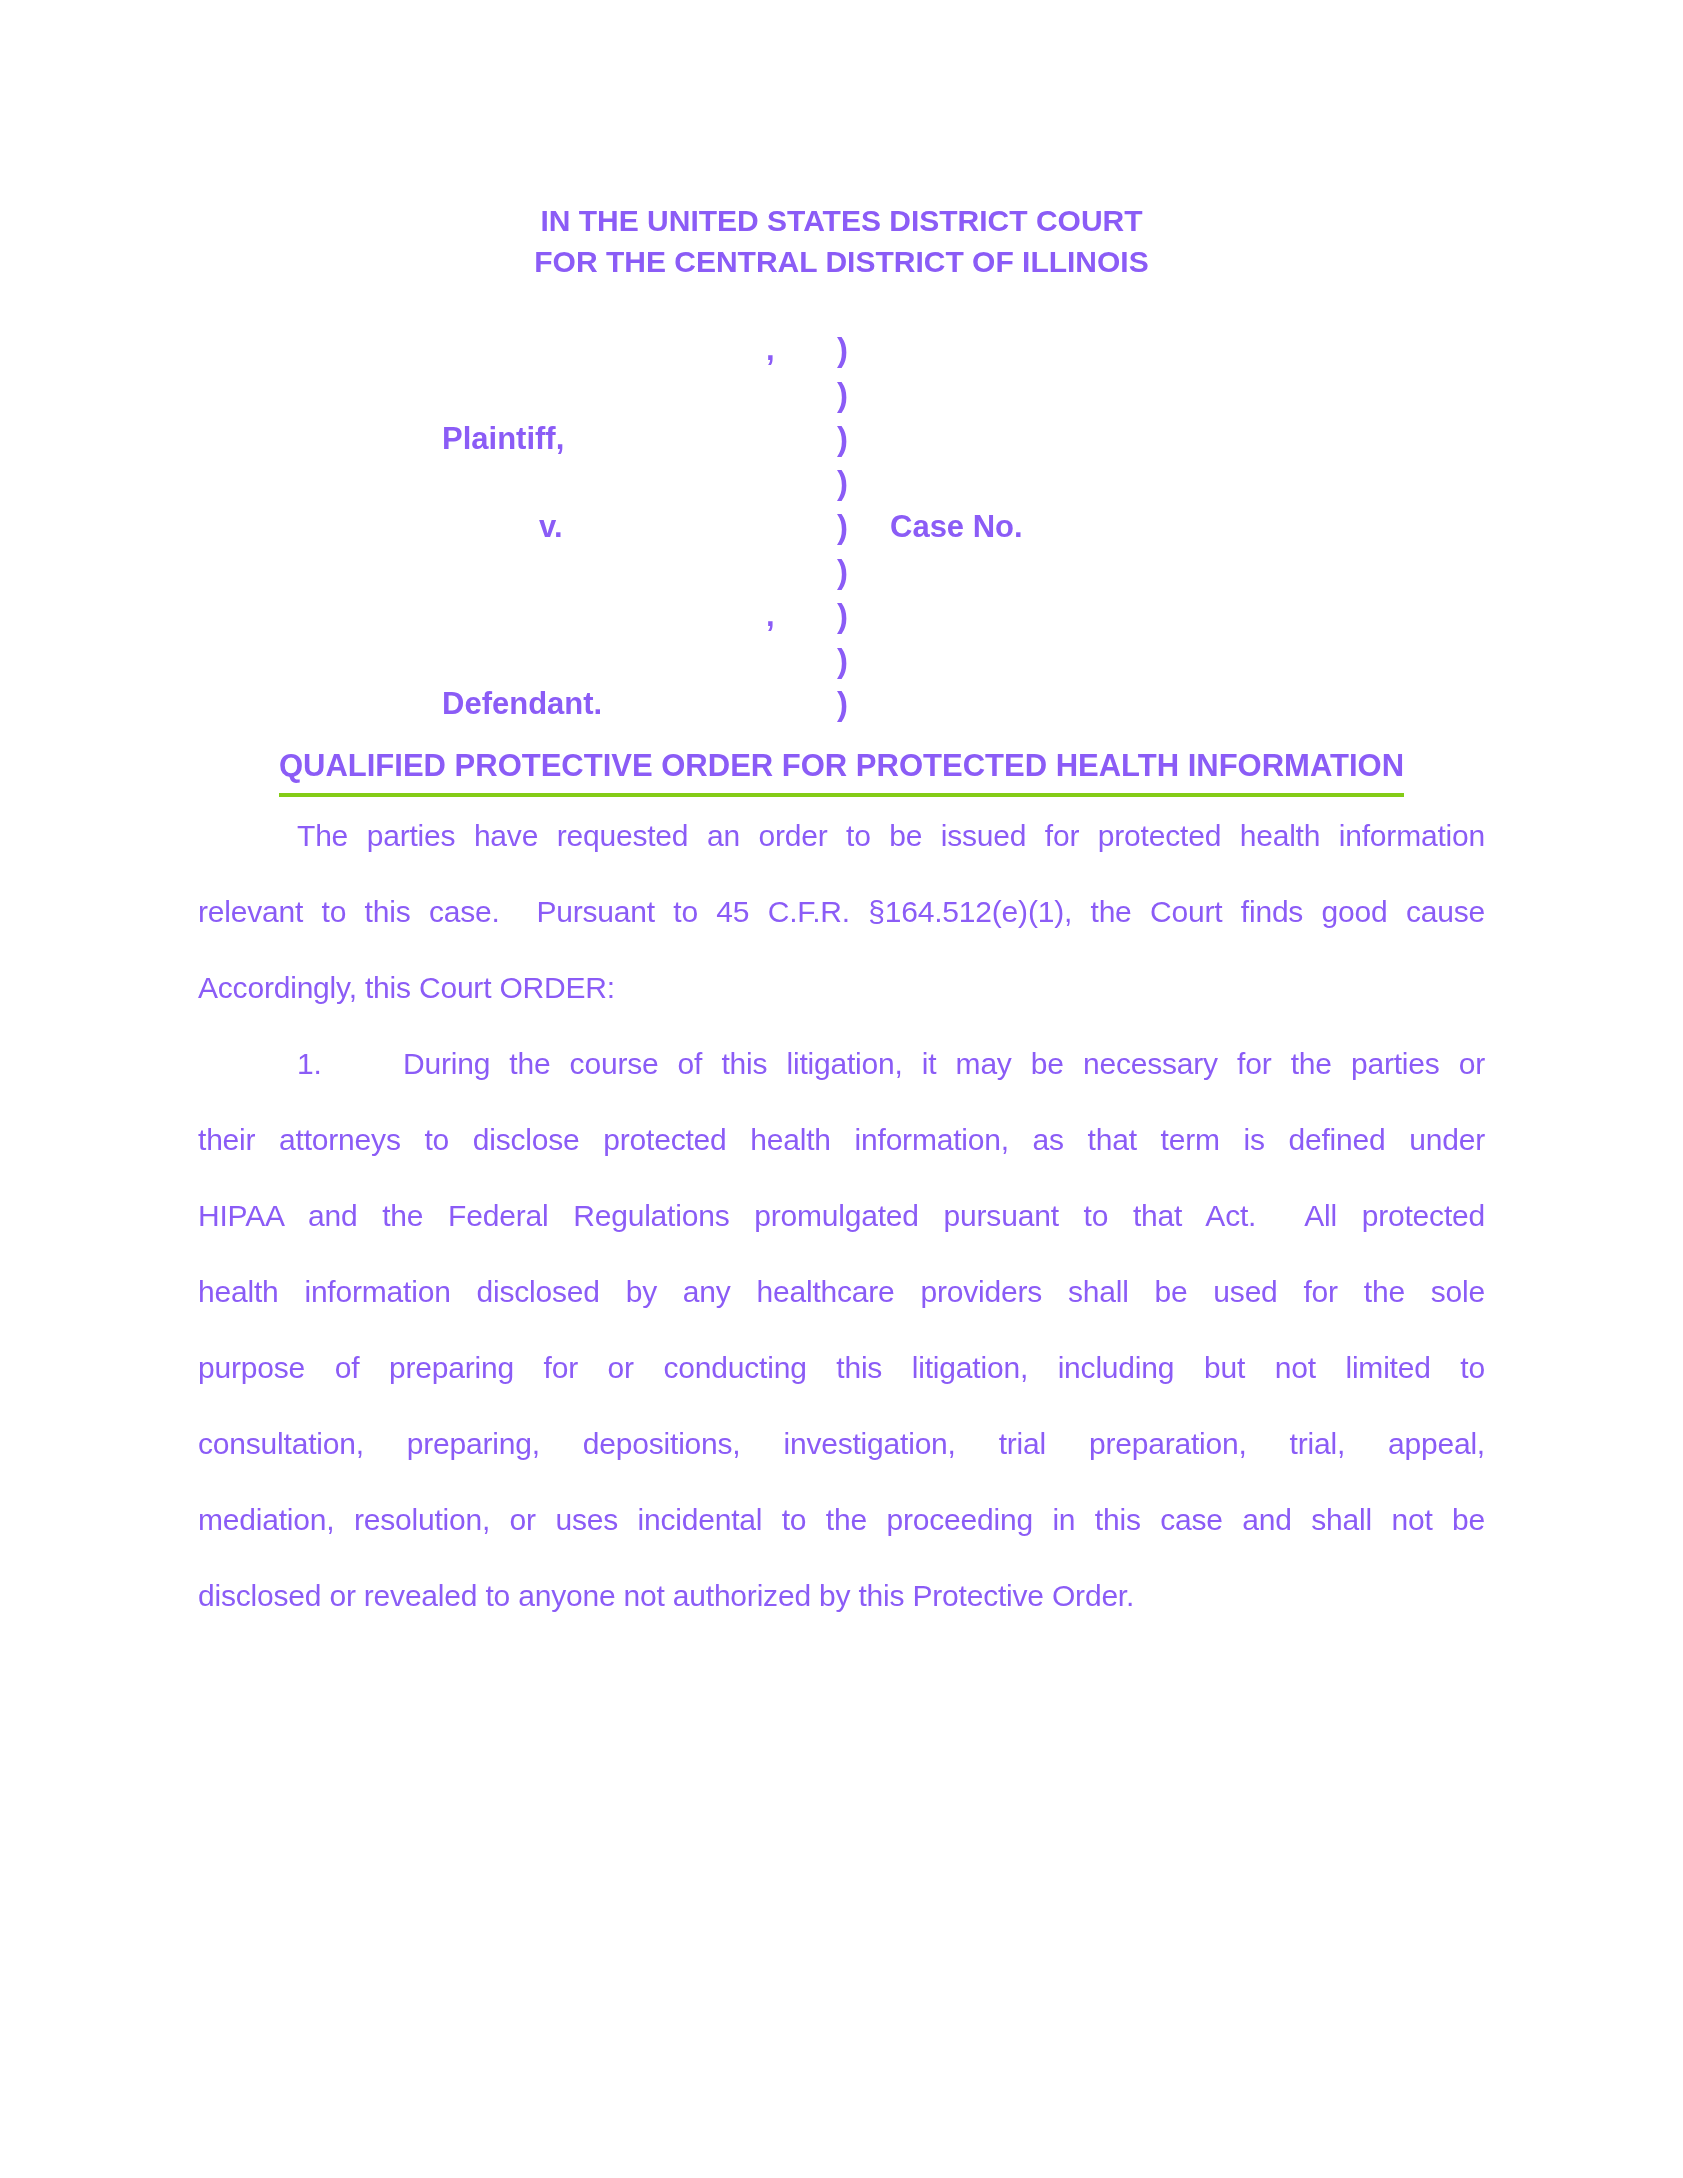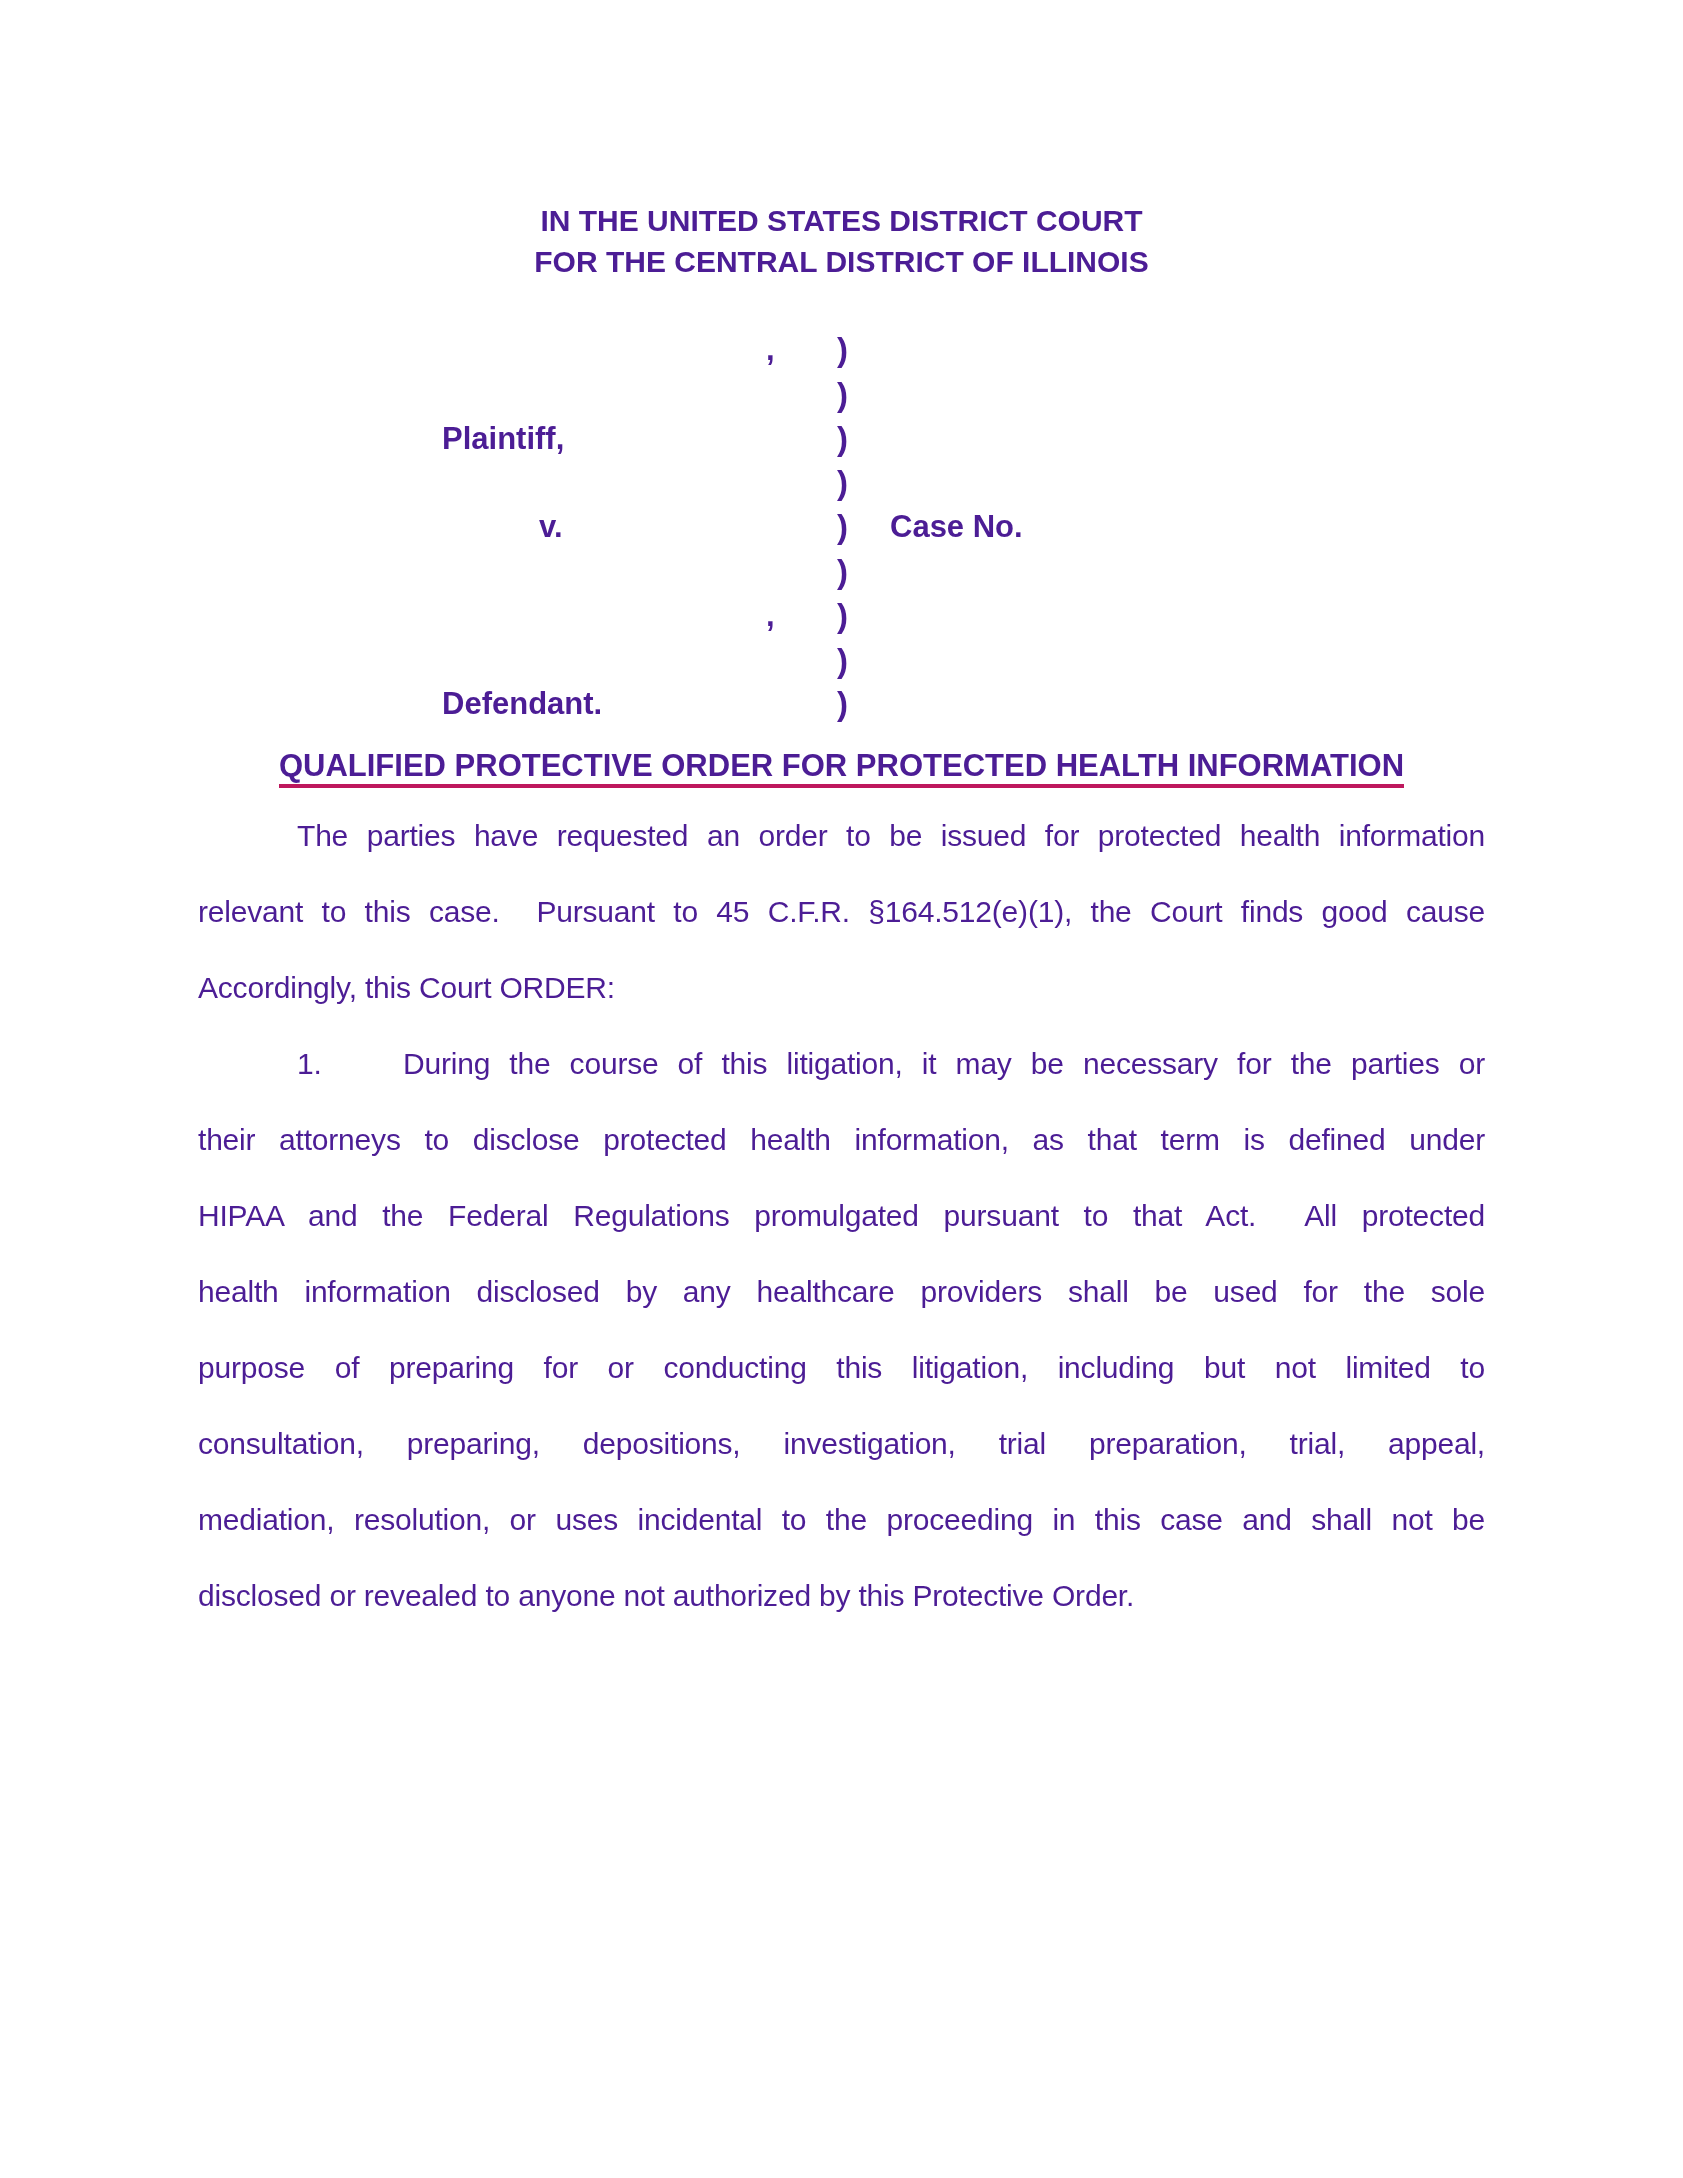--- a/index.html
+++ b/index.html
@@ -1,21 +1,21 @@
 <!DOCTYPE html>
 <html><head>
 <meta charset="utf-8">
 <style>
   html, body { margin: 0; padding: 0; background: #ffffff; }
   .page {
     position: relative;
     width: 1683px;
     height: 2178px;
     background: #ffffff;
-    color: #4c1d95;
+    color: #8b5cf6;
     font-family: "Liberation Sans", "DejaVu Sans", sans-serif;
     overflow: hidden;
   }
   
   .court-header {
     position: absolute;
     top: 200px;
     left: 0;
     width: 1683px;
     text-align: center;
@@ -49,22 +49,22 @@
     position: absolute;
     top: 748px;
     left: 0;
     width: 1683px;
     text-align: center;
   }
   .doc-title-text {
     display: inline-block;
     font-weight: bold;
     font-size: 31px;
-    border-bottom: 4px solid #be185d;
-    padding-bottom: 0;
+    border-bottom: 4px solid #84cc16;
+    padding-bottom: 9px;
   }
   
   .doc-body {
     position: absolute;
     top: 798px;
     left: 198px;
     width: 1287px;
     font-size: 30px;
     letter-spacing: -0.2px;
   }

